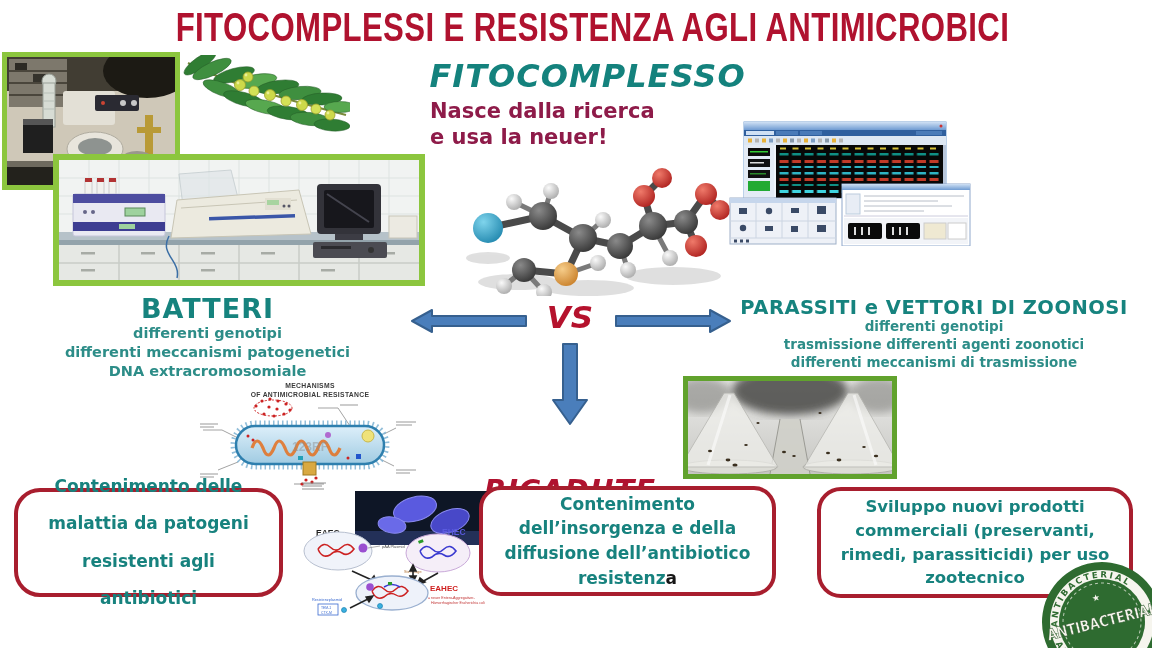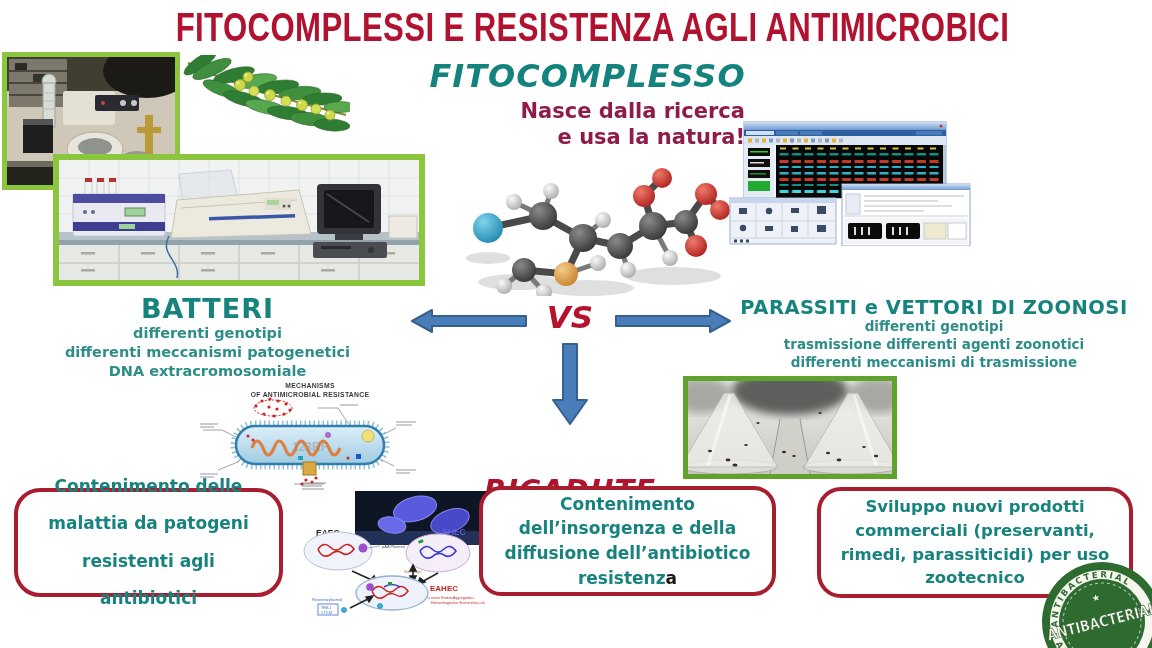--- a/index.html
+++ b/index.html
@@ -14,21 +14,21 @@
 
   
   .photo1{position:absolute;left:2px;top:52px;width:168px;height:128px;border:5px solid #8cc63e;background:#c9c2b4;z-index:1;}
   .neem{position:absolute;left:182px;top:55px;width:168px;height:105px;z-index:0;}
   .photo2{position:absolute;left:53px;top:154px;width:360px;height:120px;border:6px solid #8cc63e;background:#eef0ee;z-index:2;}
   .software{position:absolute;left:728px;top:120px;width:244px;height:126px;}
 
   
   .fito-heading{position:absolute;left:415px;top:57px;width:345px;text-align:center;font-size:32px;
                 font-weight:700;font-style:italic;color:#14827d;letter-spacing:1px;}
-  .fito-sub{position:absolute;left:430px;top:98px;width:315px;text-align:right;font-size:21px;
+  .fito-sub{position:absolute;left:430px;top:98px;width:315px;text-align:left;font-size:21px;
             font-weight:700;color:#8e1b49;line-height:1.25;}
   .molecule{position:absolute;left:448px;top:148px;width:288px;height:148px;}
 
   
   .batteri{position:absolute;left:35px;top:294px;width:345px;text-align:center;}
   .sec-head{font-size:27px;font-weight:700;color:#16837e;letter-spacing:1px;line-height:1.1;}
   .sub-line{font-size:14.5px;font-weight:700;color:#2d8d88;line-height:1.33;}
   .parassiti{position:absolute;left:728px;top:297px;width:412px;text-align:center;}
   .parassiti .sec-head{font-size:19.5px;letter-spacing:.5px;}
   .parassiti .sub-line{font-size:13.5px;}
@@ -211,21 +211,21 @@
       <rect x="262" y="86" width="30" height="3" fill="#2a2a2e"></rect>
       <circle cx="312" cy="90" r="3" fill="#333333"></circle>
       <rect x="330" y="56" width="28" height="22" fill="#eceae2" stroke="#c8c5b8"></rect>
       <path d="M110,76 C 100,95 122,100 118,118" stroke="#3a6ea5" stroke-width="1.5" fill="none"></path>
     </svg>
   </div>
 
   <div class="fito-heading">FITOCOMPLESSO</div>
   <div class="fito-sub">
     <div>Nasce dalla ricerca</div>
-    <div>e usa la natura!</div>
+    <div>e usa la neuer!</div>
   </div>
 
   <div class="molecule">
     <svg viewBox="0 0 288 148" width="288" height="148">
       <defs>
         <radialGradient id="atC" cx=".35" cy=".3" r=".9">
             <stop offset="0" stop-color="#8a8a8a"></stop>
             <stop offset="1" stop-color="#262626"></stop>
           </radialGradient>
         <radialGradient id="atH" cx=".35" cy=".3" r=".9">

